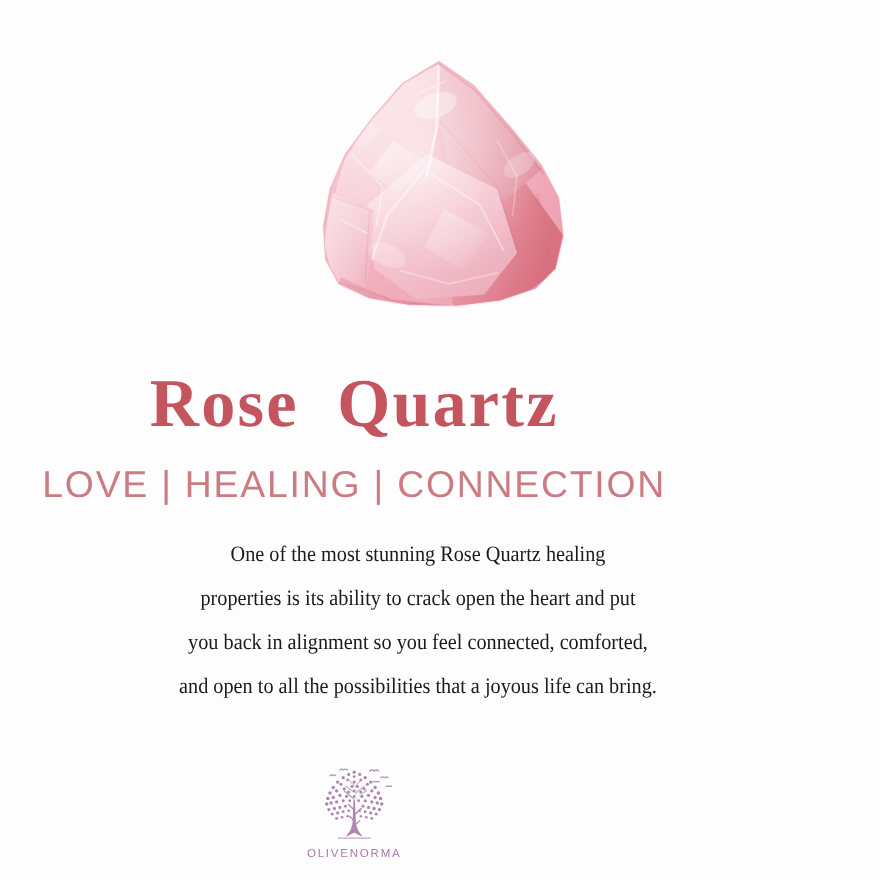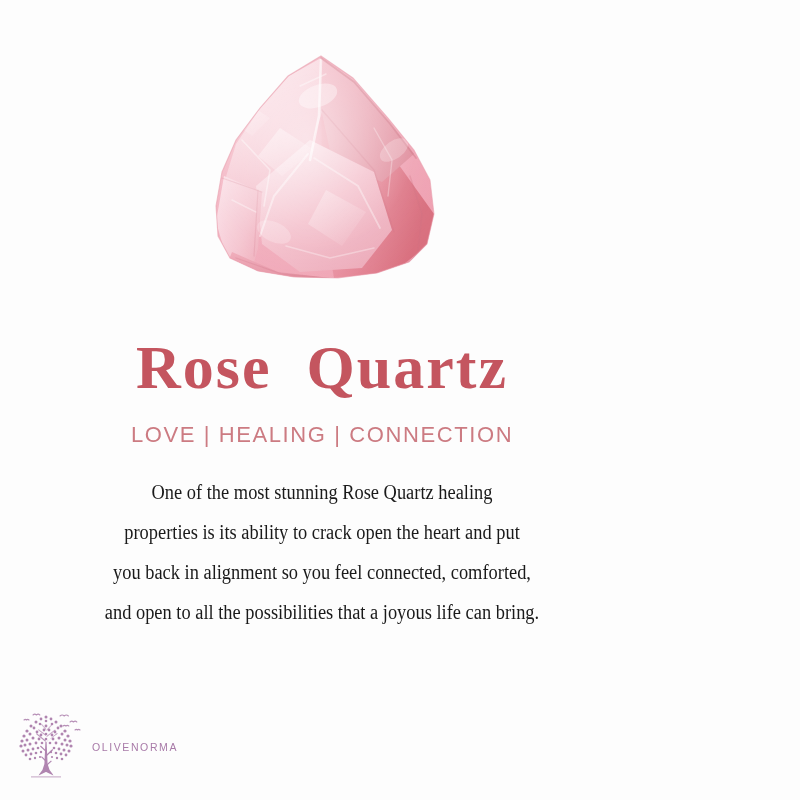--- a/index.html
+++ b/index.html
@@ -15,21 +15,20 @@
     overflow: hidden;
   }
 
   .card {
     position: relative;
     width: 644px;
     height: 800px;
     background: #fdfdfd;
     display: flex;
     flex-direction: column;
-    align-items: center;
   }
 
   
   .crystal-wrap {
     position: relative;
     width: 800px;
     height: 300px;
     flex: 0 0 auto;
   }
   .crystal-svg {
@@ -52,21 +51,21 @@
     color: #c4555f;
     text-align: center;
     white-space: pre;
   }
 
   
   .subtitle {
     margin: 26px 0 0 0;
     font-family: "Liberation Sans", sans-serif;
     font-weight: 300;
-    font-size: 22px;
+    font-size: 34px;
     line-height: 1;
     letter-spacing: 1.6px;
     color: #cc7b82;
     text-align: center;
     white-space: pre;
   }
 
   
   .body-copy {
     margin: 26px 0 0 0;
@@ -83,21 +82,21 @@
     transform: scaleX(0.92);
   }
 
   
   .logo {
     position: absolute;
     left: 0;
     right: 0;
     bottom: 18px;
     display: flex;
-    flex-direction: row;
+    flex-direction: column;
     align-items: center;
   }
   .logo-mark {
     width: 92px;
     height: 74px;
     display: block;
   }
   .logo-word {
     margin-top: 3px;
     font-family: "Liberation Sans", sans-serif;

